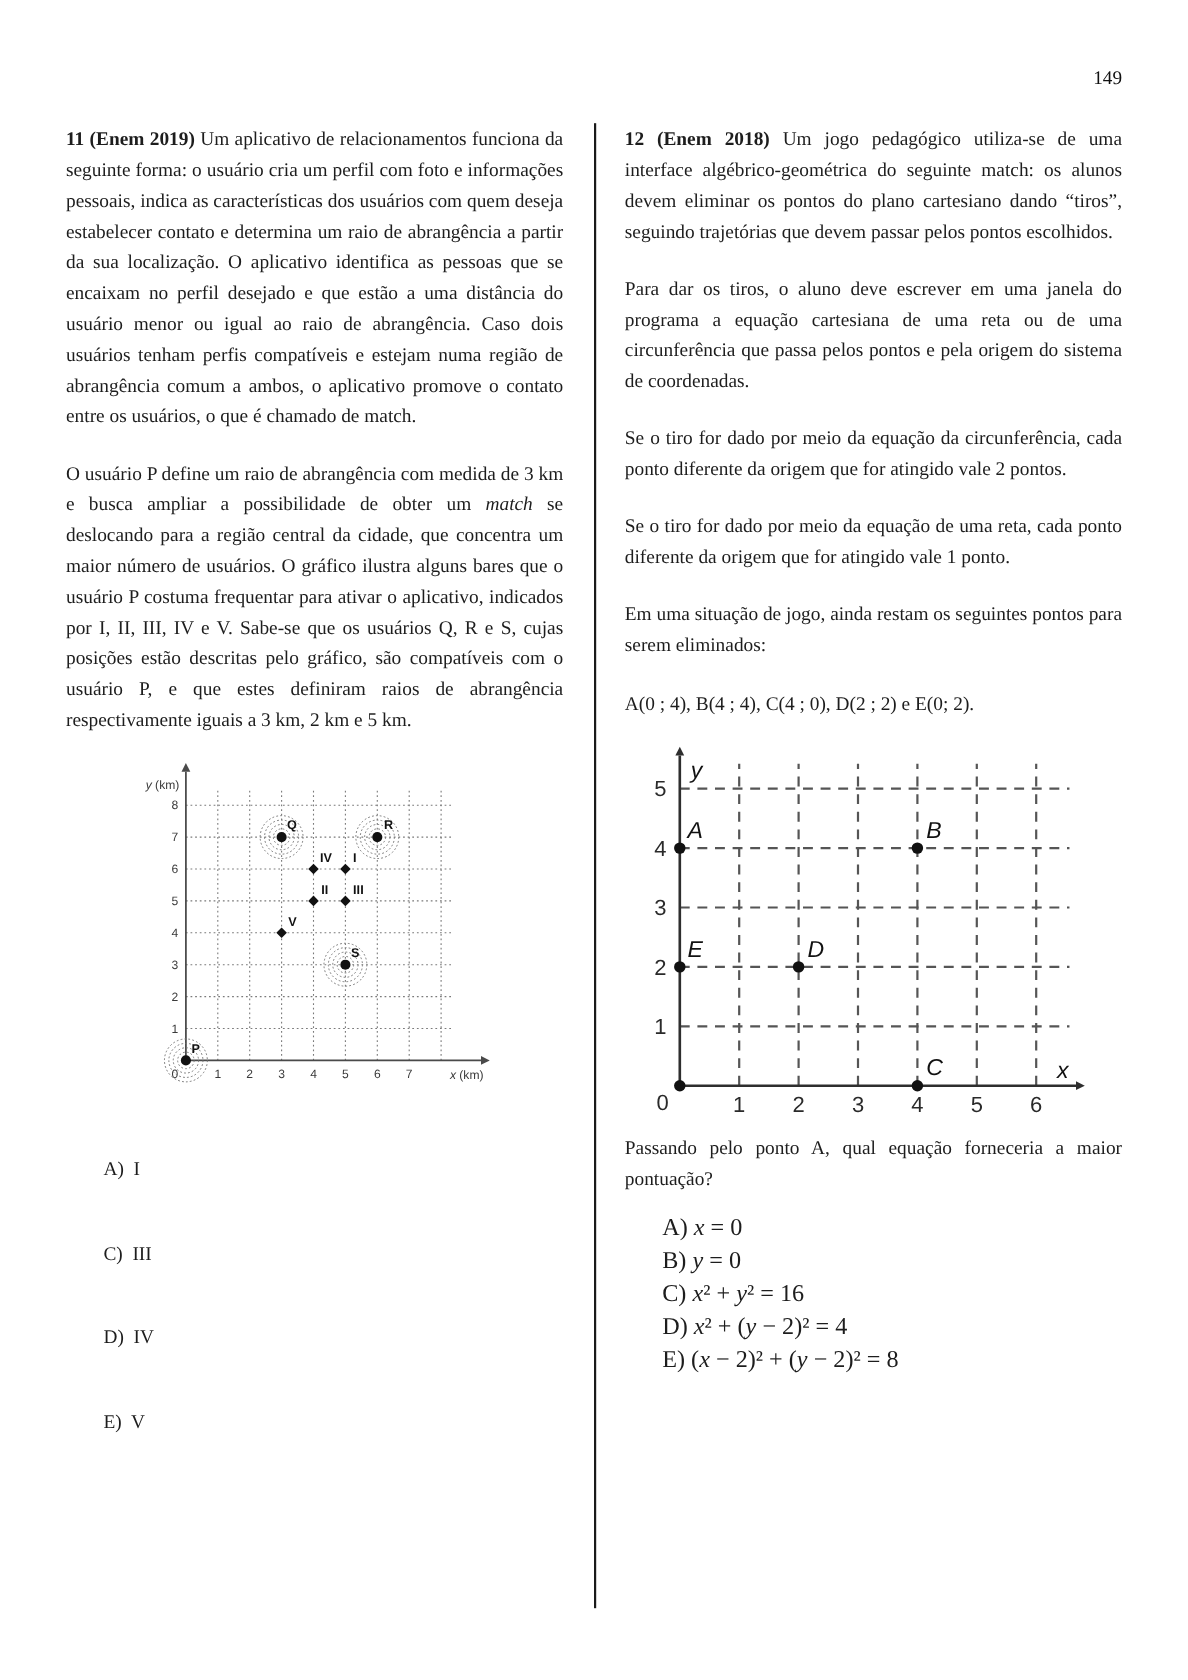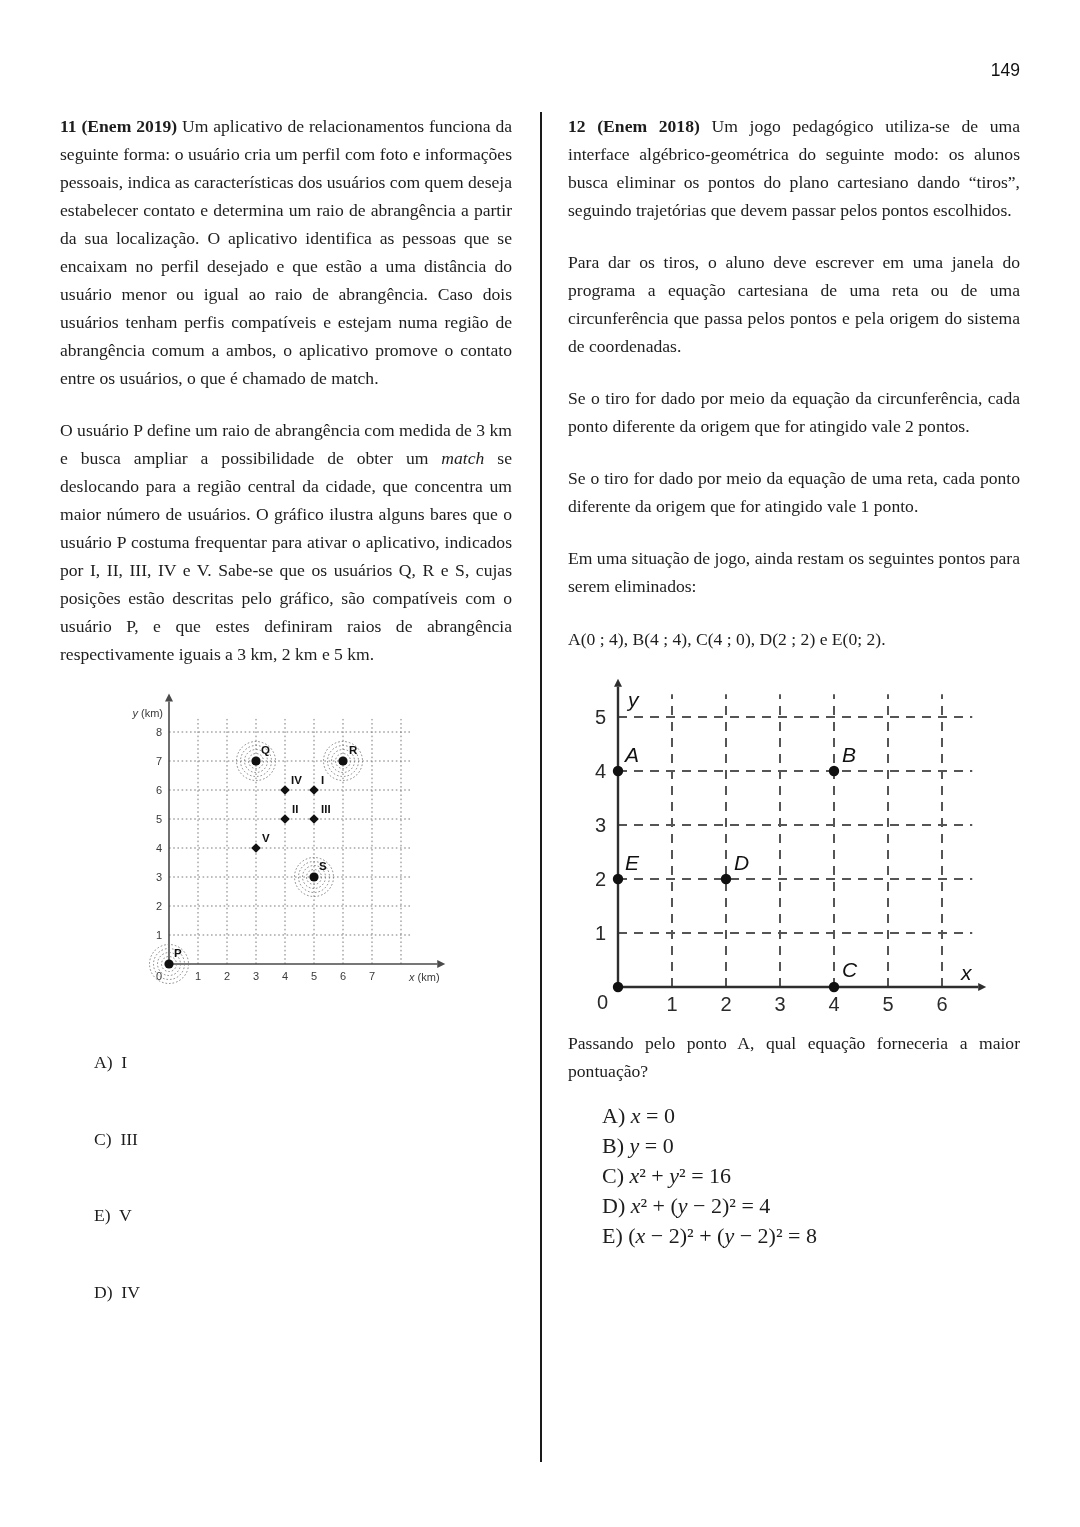--- a/index.html
+++ b/index.html
@@ -1,20 +1,20 @@
 <!DOCTYPE html>
 <html><head>
 <meta charset="utf-8">
 <style>
   html,body{margin:0;padding:0;background:#fff;}
   body{width:1080px;height:1527px;position:relative;overflow:hidden;
        font-family:"Liberation Serif",serif;color:#1d1d1d;}
   .page{position:absolute;inset:0;background:#fff;}
   .page-number{position:absolute;top:60px;right:60px;font-size:17.5px;
-       font-family:Liberation Sans, sans-serif;color:#111;}
+       font-family:Liberation Serif, serif;color:#111;}
   .divider{position:absolute;left:540px;top:112px;width:1.6px;height:1350px;background:#1a1a1a;}
   .col{position:absolute;top:112px;width:452px;font-size:17.6px;line-height:28px;text-align:justify;}
   .col-left{left:60px;}
   .col-right{left:568px;}
   p.para{margin:0 0 24px 0;font-family:Liberation Serif, serif;}
   .b{font-weight:700;}
   .i{font-style:italic;}
   .coords-line{text-align:left;margin:0 0 4px 4px;}
   .chart-wrap{text-align:left;}
   .chart1-wrap{margin:6px 0 14px 55px;width:352px;height:308px;}
@@ -148,27 +148,27 @@
             <path d="M 141 151.2 L 145.8 156 L 141 160.8 L 136.2 156 Z" fill="#111"></path>
             <text x="147" y="150" class="chart1-plabel">V</text>
           </g>
         </svg>
     </div>
 
 
     <ol class="options">
       <li>A)&nbsp; I</li>
       <li>C)&nbsp; III</li>
+      <li>D)&nbsp; IV</li>
       <li>E)&nbsp; V</li>
-      <li>D)&nbsp; IV</li>
     </ol>
   </div>
 
   <div class="col col-right">
-    <p class="para"><span class="b">12 (Enem 2018)</span><span> Um jogo pedagógico utiliza-se de uma interface algébrico-geométrica do seguinte modo: os alunos busca eliminar os pontos do plano cartesiano dando “tiros”, seguindo trajetórias que devem passar pelos pontos escolhidos.</span></p>
+    <p class="para"><span class="b">12 (Enem 2018)</span><span> Um jogo pedagógico utiliza-se de uma interface algébrico-geométrica do seguinte match: os alunos devem eliminar os pontos do plano cartesiano dando “tiros”, seguindo trajetórias que devem passar pelos pontos escolhidos.</span></p>
     <p class="para"><span>Para dar os tiros, o aluno deve escrever em uma janela do programa a equação cartesiana de uma reta ou de uma circunferência que passa pelos pontos e pela origem do sistema de coordenadas.</span></p>
     <p class="para"><span>Se o tiro for dado por meio da equação da circunferência, cada ponto diferente da origem que for atingido vale 2 pontos.</span></p>
     <p class="para"><span>Se o tiro for dado por meio da equação de uma reta, cada ponto diferente da origem que for atingido vale 1 ponto.</span></p>
     <p class="para" style="margin-bottom:25px;"><span>Em uma situação de jogo, ainda restam os seguintes pontos para serem eliminados:</span></p>
 
     <p class="para coords-line">A(0 ; 4), B(4 ; 4), C(4 ; 0), D(2 ; 2) e E(0; 2).</p>
 
     <div class="chart-wrap chart2-wrap">
       <svg id="chart2" width="414" height="336" viewBox="0 0 414 336">
           <g stroke="#555" stroke-width="2" stroke-dasharray="9,7">

